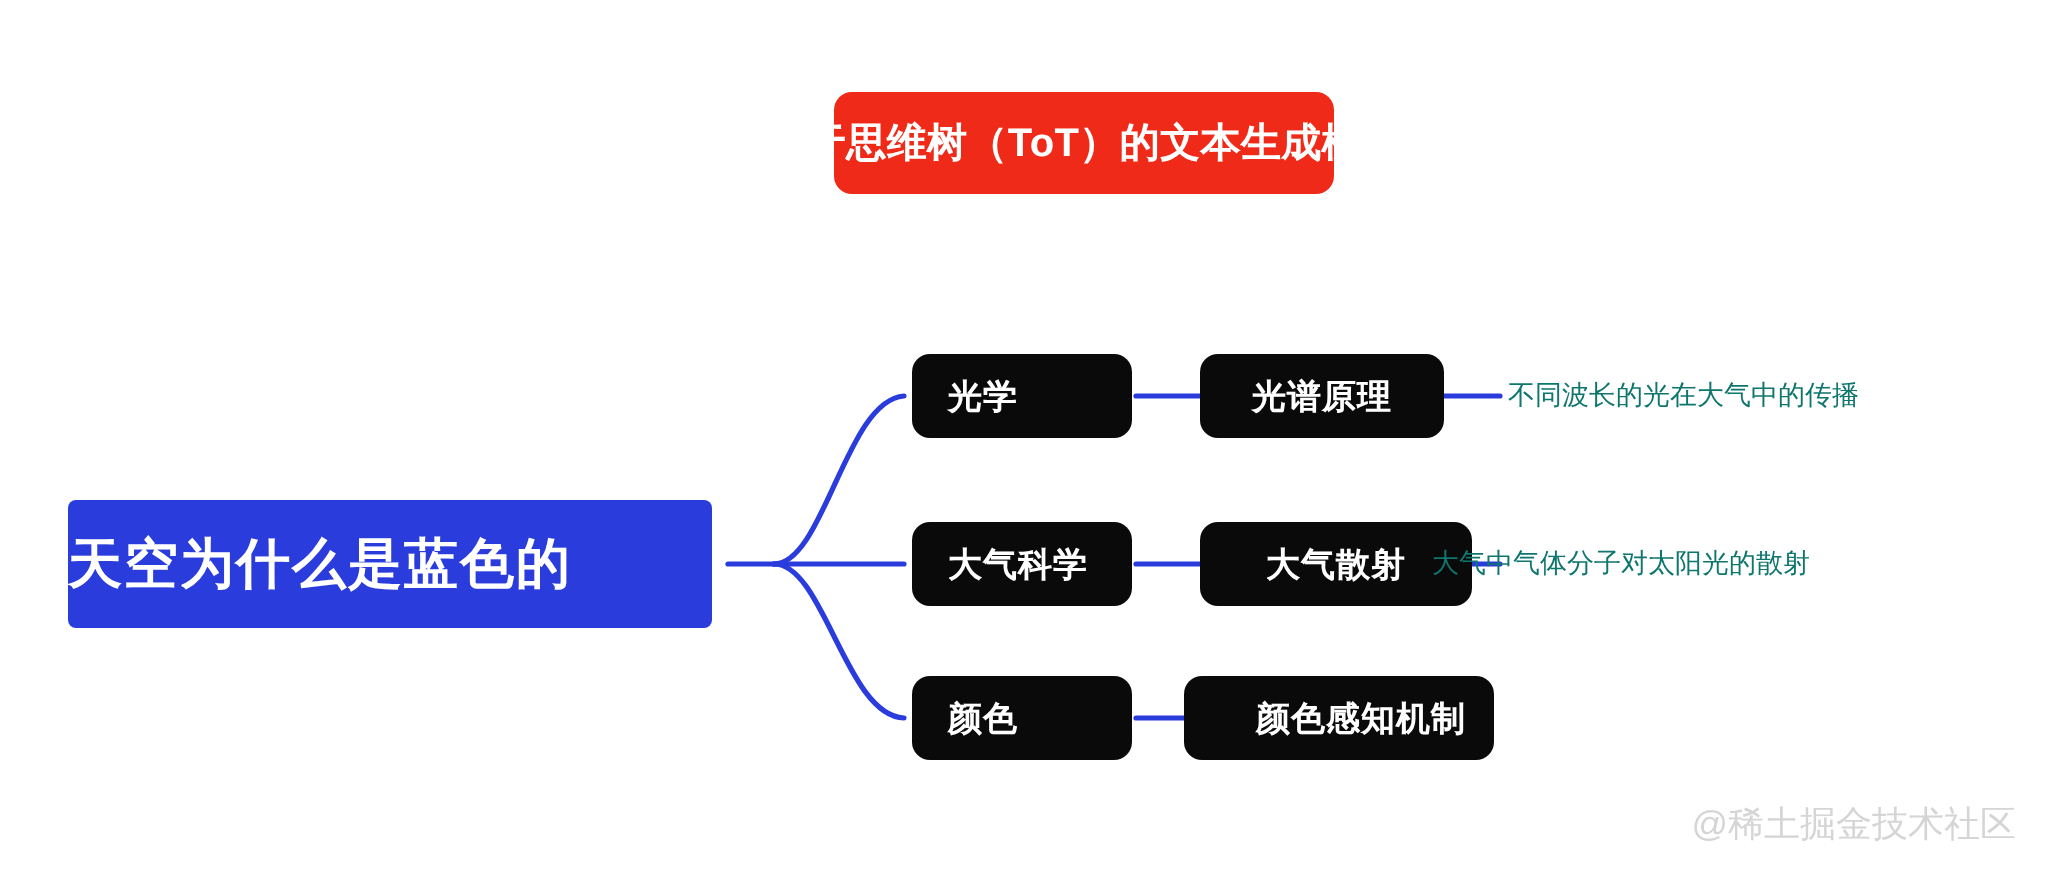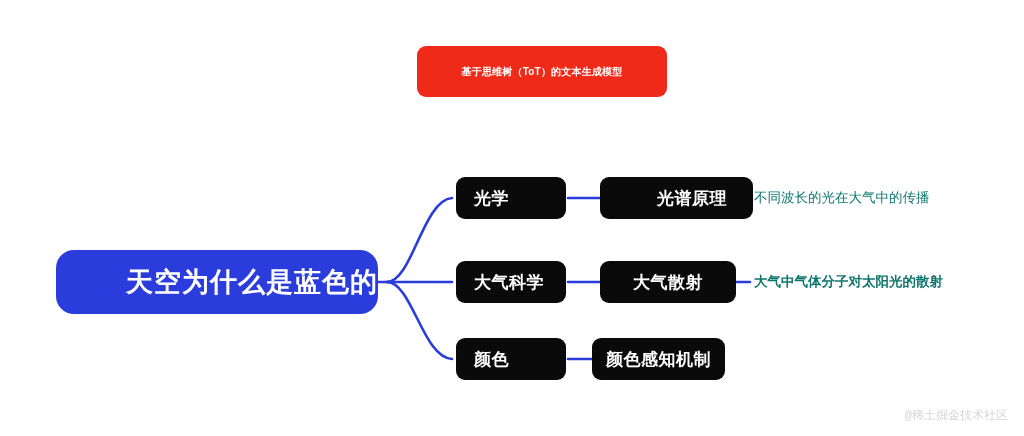--- a/index.html
+++ b/index.html
@@ -43,38 +43,38 @@
     height: 51px;
     background: #ef2a18;
     border-radius: 9px;
     display: flex;
     align-items: center;
     justify-content: center;
     z-index: 3;
   }
   .banner-text {
     color: #ffffff;
-    font-size: 10px;
+    font-size: 20px;
     font-weight: 700;
     letter-spacing: 0.2px;
     white-space: nowrap;
   }
 
   
   .root-node {
     position: absolute;
-    left: 56px;
+    left: 34px;
     top: 250px;
     width: 322px;
     height: 64px;
     background: #2a3cdc;
-    border-radius: 18px;
-    display: flex;
-    align-items: center;
-    justify-content: flex-end;
+    border-radius: 4px;
+    display: flex;
+    align-items: center;
+    justify-content: flex-start;
     z-index: 3;
   }
   .root-text {
     color: #ffffff;
     font-size: 27px;
     font-weight: 700;
     letter-spacing: 1px;
     white-space: nowrap;
   }
 
@@ -127,25 +127,24 @@
     z-index: 3;
     line-height: 1;
   }
 
   
   .watermark {
     position: absolute;
     right: 16px;
     bottom: 12px;
     color: #d5d5d5;
-    font-size: 12px;
+    font-size: 18px;
     font-weight: 400;
     white-space: nowrap;
     z-index: 2;
-    font-family: Liberation Mono, monospace;
   }
 </style>
 </head>
 <body>
 
 <div id="canvas">
 
   <svg id="connectors" viewBox="0 0 1024 436" width="1024" height="436">
 
     <path d="M364,282 L387,282" stroke="#2a3cdc" stroke-width="2.6" fill="none" stroke-linecap="round"></path>
@@ -177,31 +176,31 @@
   </div>
 
   <div class="node-l2" style="left:456px; top:338px;">
     <span class="node-text">颜色</span>
   </div>
 
   <div class="node-l2" style="left:456px; top:261px;">
     <span class="node-text">大气科学</span>
   </div>
 
-  <div class="node-l3" style="left:600px; top:177px; width:122px;padding-left:31px;">
+  <div class="node-l3" style="left:600px; top:177px; width:122px;">
     <span class="node-text">光谱原理</span>
   </div>
 
   <div class="node-l3" style="left:600px; top:261px; width:136px;">
     <span class="node-text">大气散射</span>
   </div>
 
-  <div class="node-l3" style="left:592px; top:338px; width:133px;">
+  <div class="node-l3" style="left:592px; top:338px; width:133px;padding-left:22px;">
     <span class="node-text">颜色感知机制</span>
   </div>
 
   <div class="leaf-label" style="left:754px; top:191px;">不同波长的光在大气中的传播</div>
 
-  <div class="leaf-label" style="left:754px; top:275px;font-weight:bold;">大气中气体分子对太阳光的散射</div>
+  <div class="leaf-label" style="left:716px; top:275px;">大气中气体分子对太阳光的散射</div>
 
   <div class="watermark">@稀土掘金技术社区</div>
 
 </div>
 
 </body></html>

